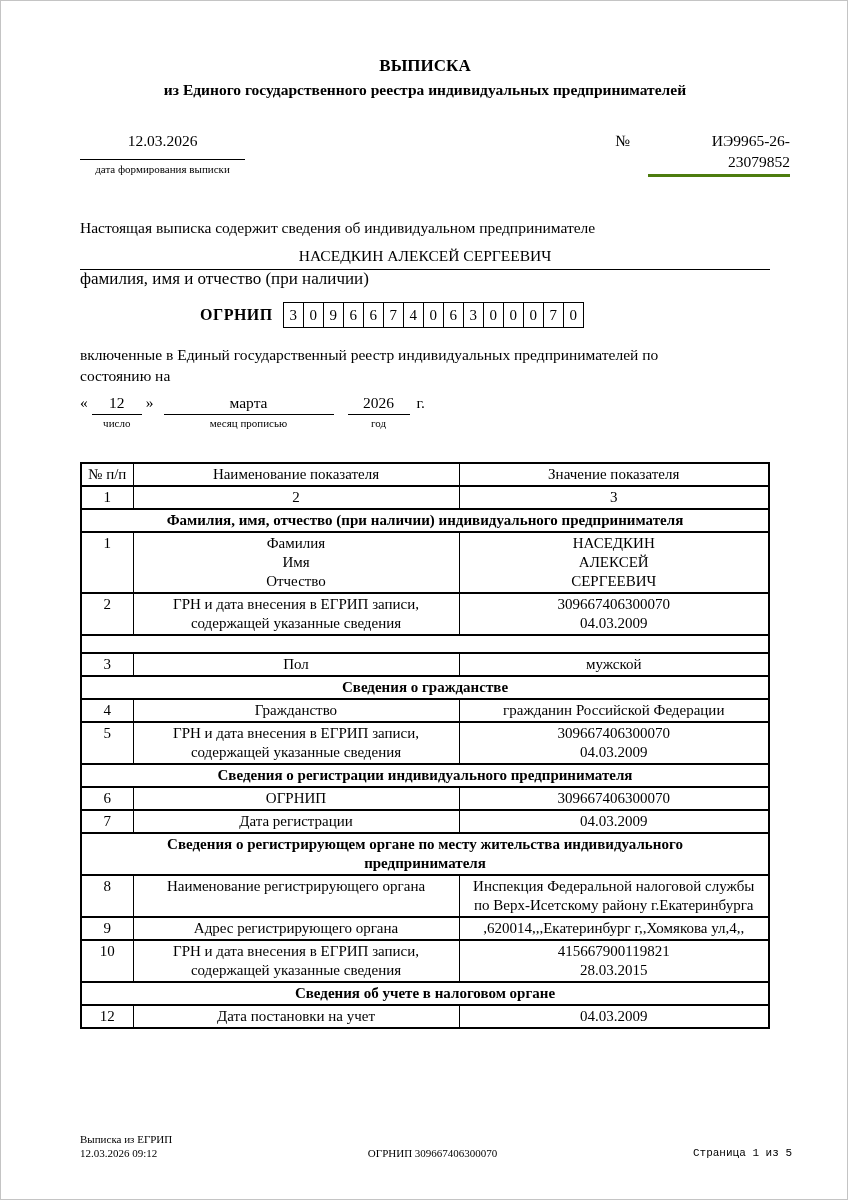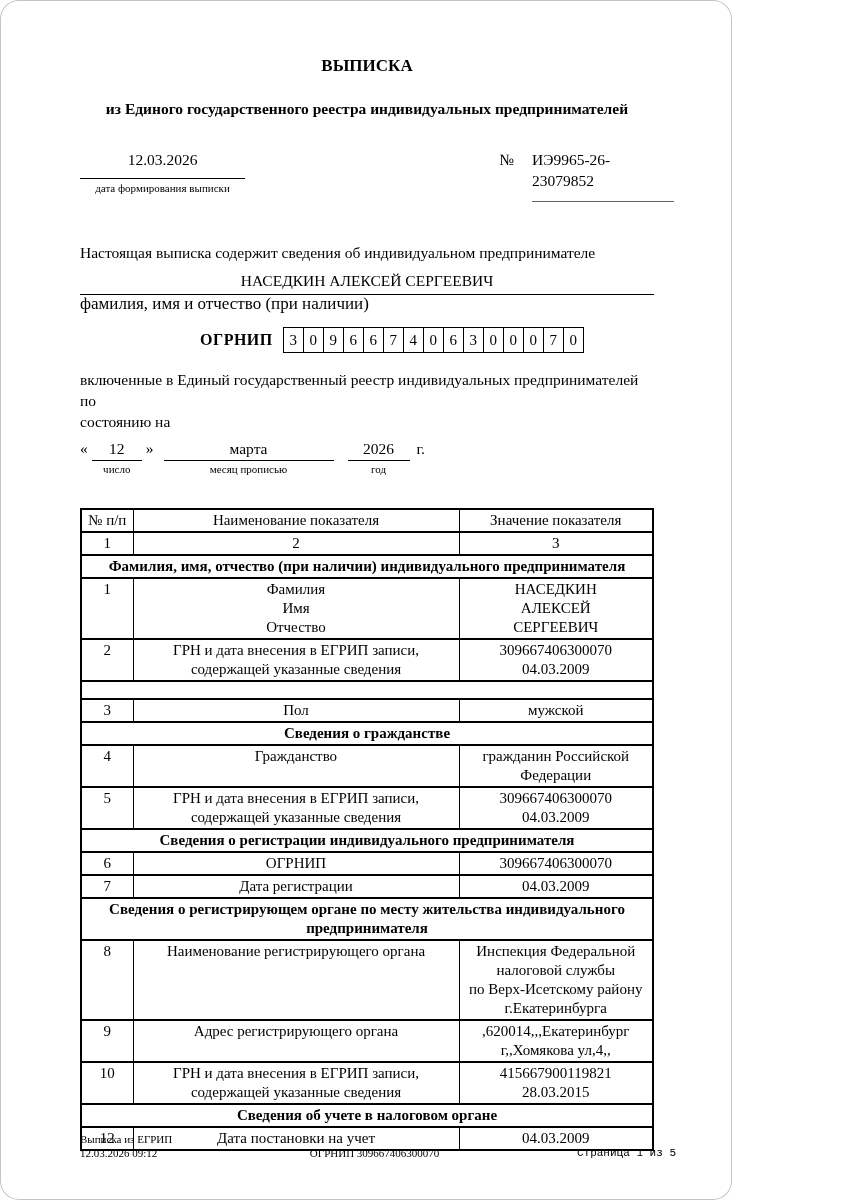--- a/index.html
+++ b/index.html
@@ -1,37 +1,36 @@
 <!DOCTYPE html>
 <html><head>
 <meta charset="utf-8">
 <style>
   html,body { margin:0; padding:0; background:#ffffff; }
   .page {
     position:relative;
-    width:732px; height:1200px;
+    width:848px; height:1200px;
     background:#ffffff;
     box-shadow: inset 0 0 0 1px #c4c4c4;
     font-family:"Liberation Serif","DejaVu Serif",serif;
     color:#000;
     overflow:hidden;
-    border-radius:19px;
   }
   .content { padding:55px 78px 0 80px; }
 
   .doc-title { text-align:center; font-size:17px; font-weight:bold; line-height:22px; }
-  .doc-subtitle { text-align:center; font-size:15.5px; font-weight:bold; line-height:21px; margin-top:21px; }
+  .doc-subtitle { text-align:center; font-size:15.5px; font-weight:bold; line-height:21px; margin-top:2px; }
 
   .ref-row { display:flex; justify-content:space-between; margin-top:30px; }
   .ref-date { width:165px; }
   .ref-date-value { text-align:center; font-size:15.5px; line-height:22px; padding-bottom:7px; border-bottom:1px solid #000; }
   .ref-date-caption { text-align:center; font-size:11px; line-height:15px; margin-top:2px; }
   .ref-num { display:flex; align-items:flex-start; margin-right:-20px; }
   .num-sign { font-size:15.5px; line-height:22px; margin-right:18px; }
-  .num-box { width:142px; text-align:left; font-size:15.5px; line-height:21px; padding-bottom:10px; border-bottom:1px solid #4d7c0f; }
+  .num-box { width:142px; text-align:right; font-size:15.5px; line-height:21px; padding-bottom:2px; border-bottom:3px solid #4d7c0f; }
 
   .lead { margin-top:40px; font-size:15.5px; line-height:21px; }
 
   .name-block { margin-top:8px; }
   .name-value { text-align:center; font-size:15.5px; line-height:20px; padding-bottom:3px; border-bottom:1px solid #000; }
   .name-caption { text-align:left; font-size:17px; line-height:15px; margin-top:1px; }
 
   .ogrnip-row { margin-top:16px; padding-left:120px; display:flex; align-items:center; }
   .ogrnip-label { font-weight:bold; font-size:16px; margin-right:11px; letter-spacing:0.5px; }
   .boxes { display:flex; }

